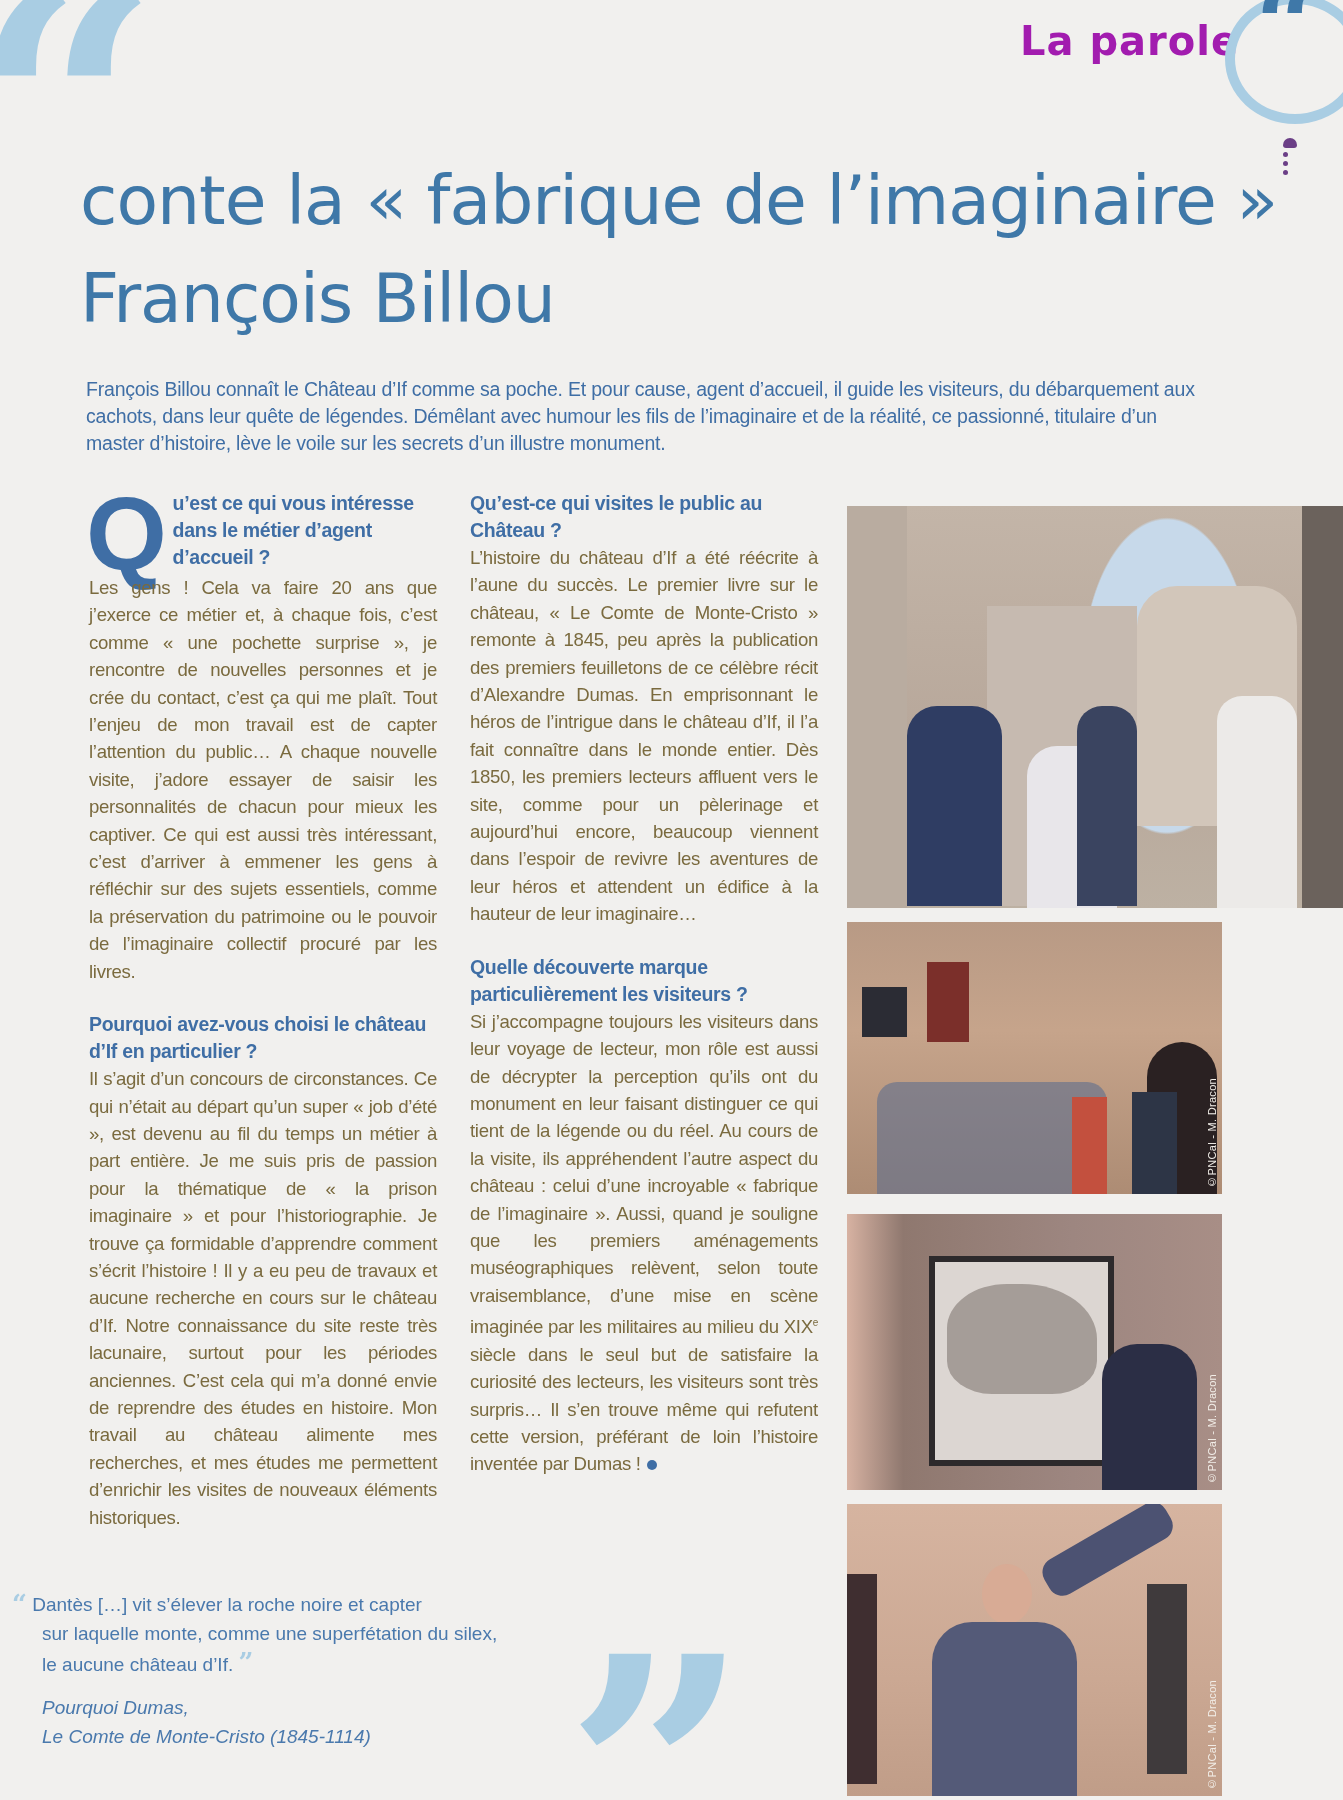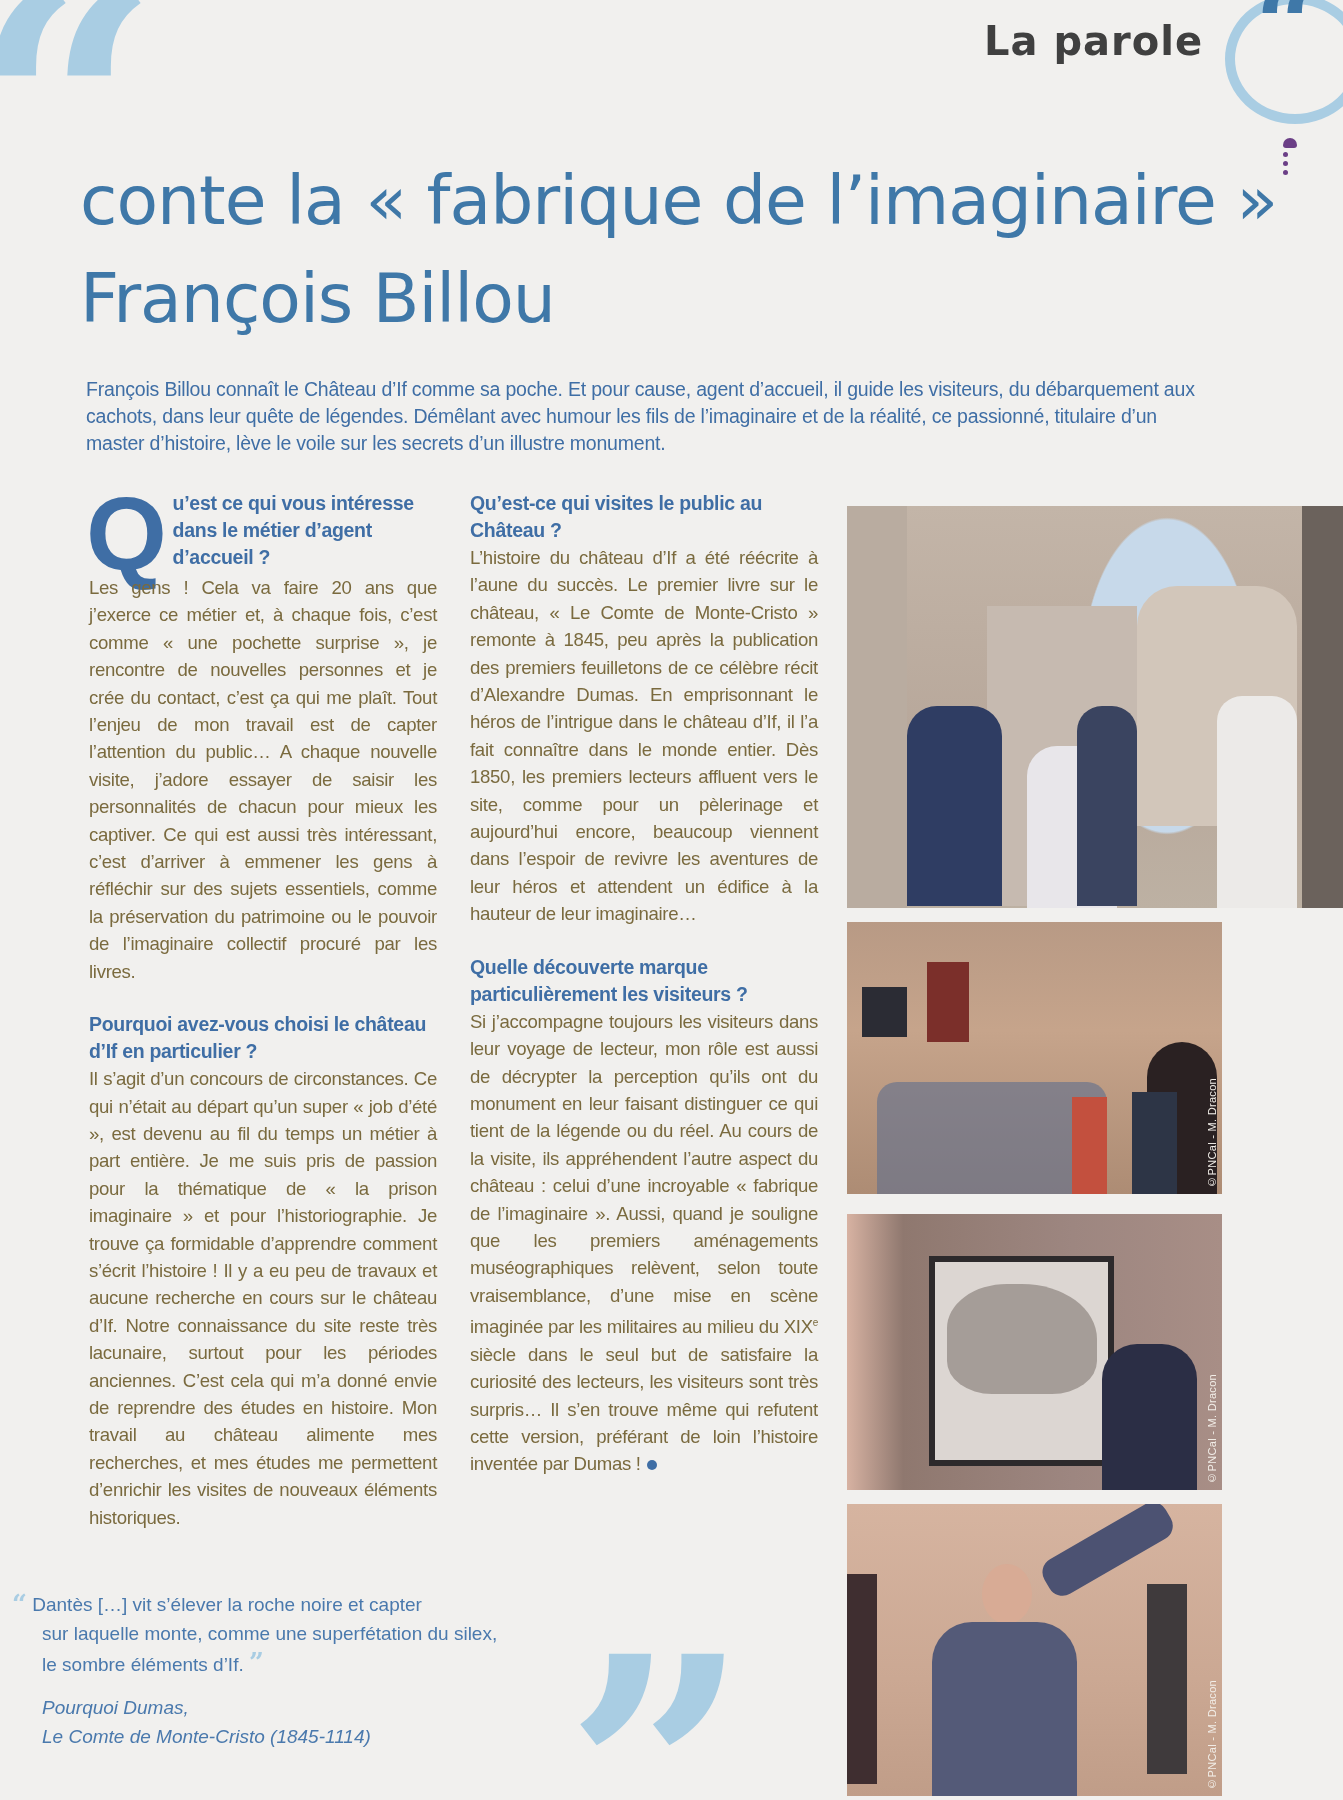--- a/index.html
+++ b/index.html
@@ -16,22 +16,22 @@
     color: #a9cde3;
     font-family: "DejaVu Serif", serif;
     font-weight: bold;
     line-height: 1;
     user-select: none;
   }
   #deco-open-top { left: -30px; top: -55px; font-size: 330px; letter-spacing: -30px; }
   #deco-close-bottom { left: 565px; top: 1615px; font-size: 320px; letter-spacing: -10px; }
 
   .section-tag {
-    position: absolute; left: 984px; top: 18px;
-    font-size: 40px; color: #404040;
+    position: absolute; left: 1020px; top: 18px;
+    font-size: 40px; color: #a21caf;
     font-family: "DejaVu Sans", sans-serif;
     font-weight: bold; letter-spacing: 1px;
   }
   .tag-logo {
     position: absolute; left: 1225px; top: -6px;
     width: 140px; height: 130px;
     border: 10px solid #a9cde3; border-radius: 50%;
   }
   .tag-logo-marks {
     position: absolute; left: 1255px; top: -30px;
@@ -162,21 +162,21 @@
   <div class="gap"></div>
   <div class="q">Quelle découverte marque particulièrement les visiteurs ?</div>
   <p><span>Si j’accompagne toujours les visiteurs dans leur voyage de lecteur, mon rôle est aussi de décrypter la perception qu’ils ont du monument en leur faisant distinguer ce qui tient de la légende ou du réel. Au cours de la visite, ils appréhendent l’autre aspect du château : celui d’une incroyable « fabrique de l’imaginaire ». Aussi, quand je souligne que les premiers aménagements muséographiques relèvent, selon toute vraisemblance, d’une mise en scène imaginée par les militaires au milieu du XIX</span><sup style="font-size:10px;">e</sup><span> siècle dans le seul but de satisfaire la curiosité des lecteurs, les visiteurs sont très surpris… Il s’en trouve même qui refutent cette version, préférant de loin l’histoire inventée par Dumas !</span><span class="end-dot"></span></p>
 </div>
 
 <div class="pullquote">
   <div class="pq-body">
     <span class="pq-open" style="margin-left:-30px;">“</span>
     <span>Dantès […] vit s’élever la roche noire et capter</span><br>
     <span>sur laquelle monte, comme une superfétation du silex,</span><br>
-    <span>le sombre éléments d’If.</span>
+    <span>le aucune château d’If.</span>
     <span class="pq-close">”</span>
   </div>
   <div class="pq-author">
     <div>Pourquoi Dumas,</div>
     <div>Le Comte de Monte-Cristo (1845-1114)</div>
   </div>
 </div>
 
 <div class="photo" id="photo-1">
   <div class="shape" style="left:0;top:0;width:60px;height:402px;background:#b9aca0;"></div>

